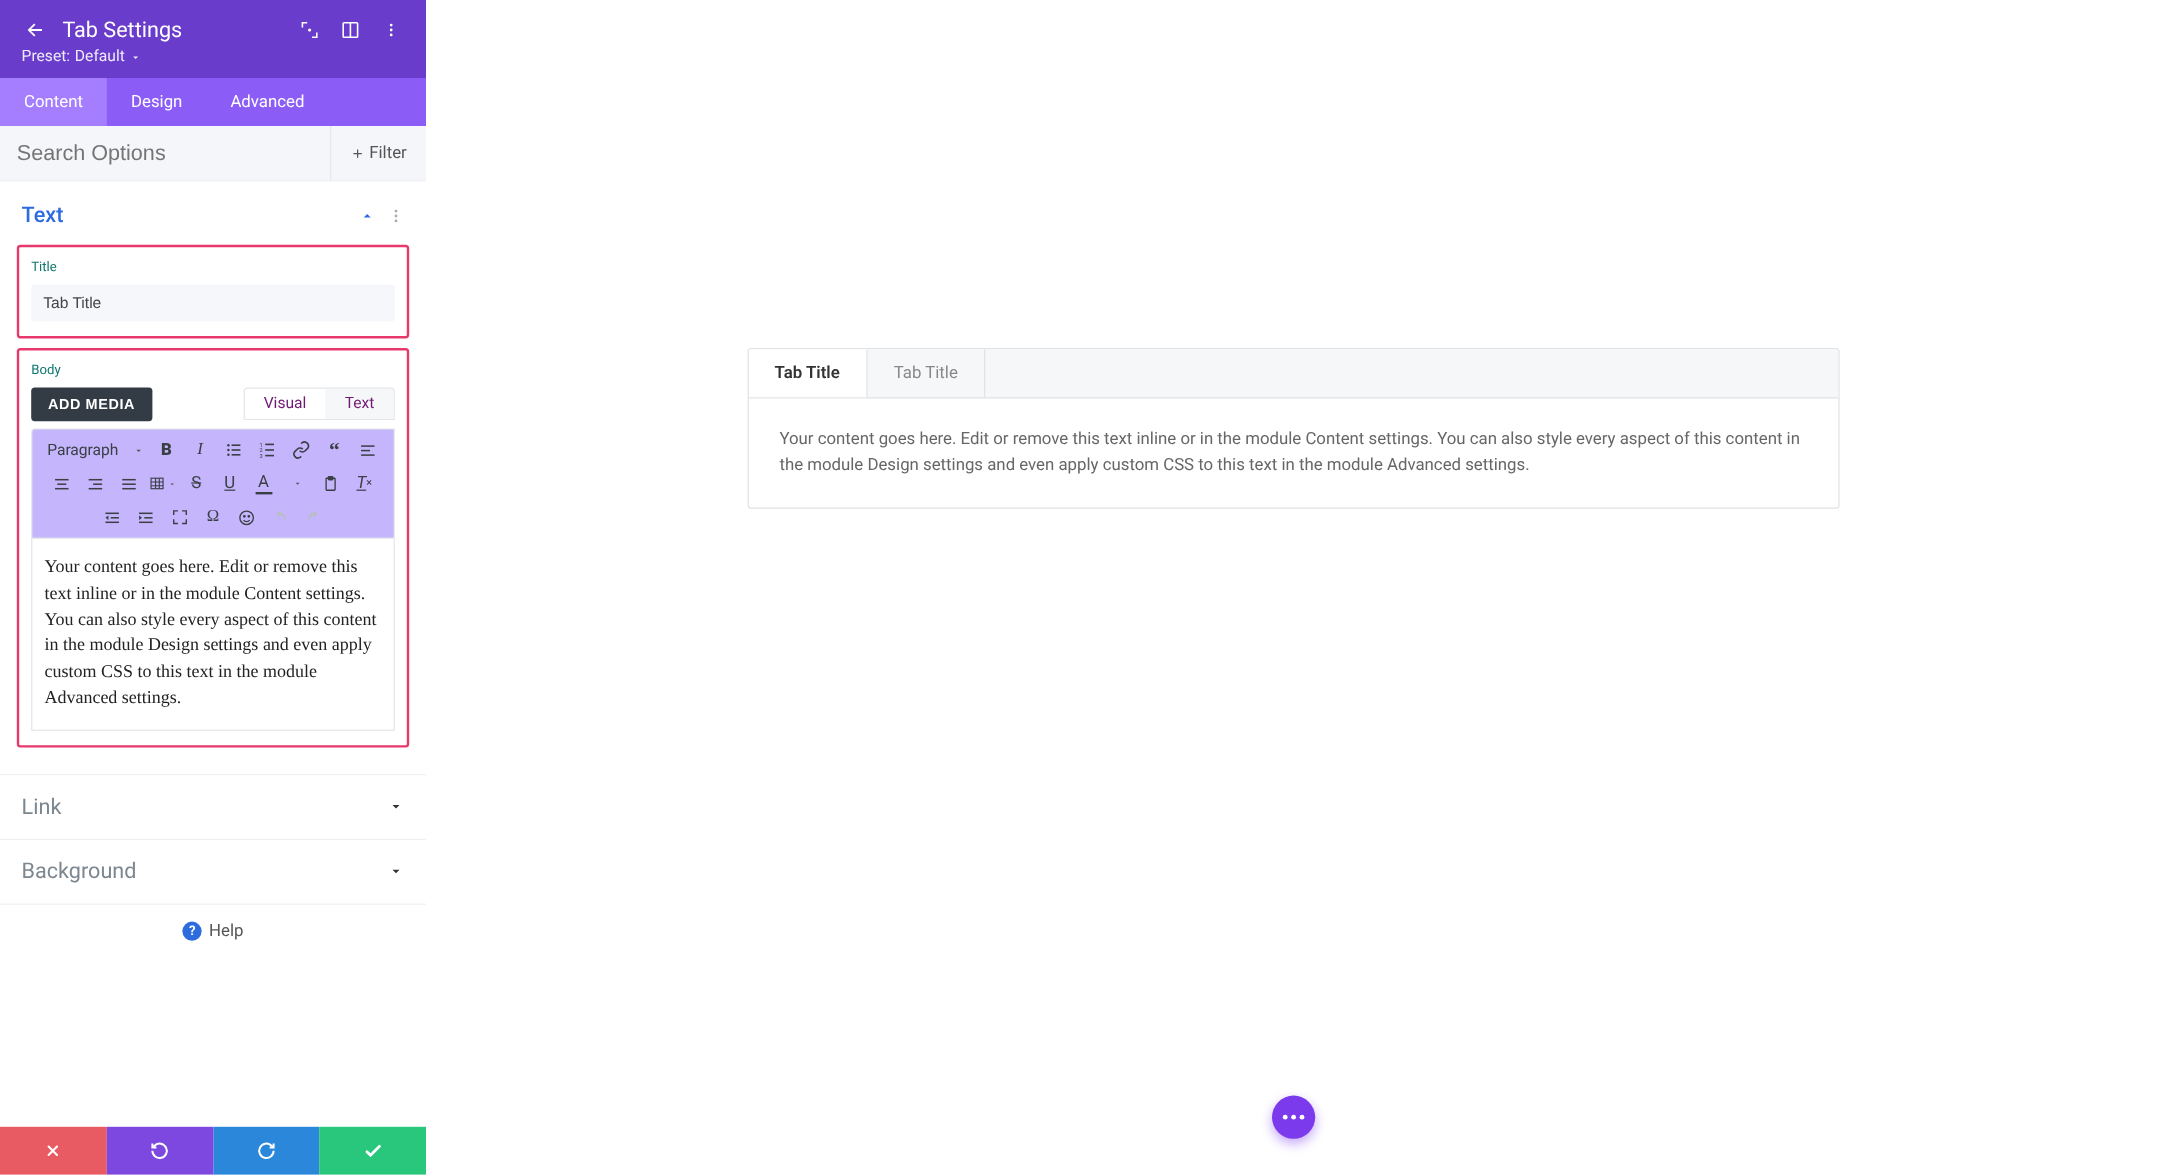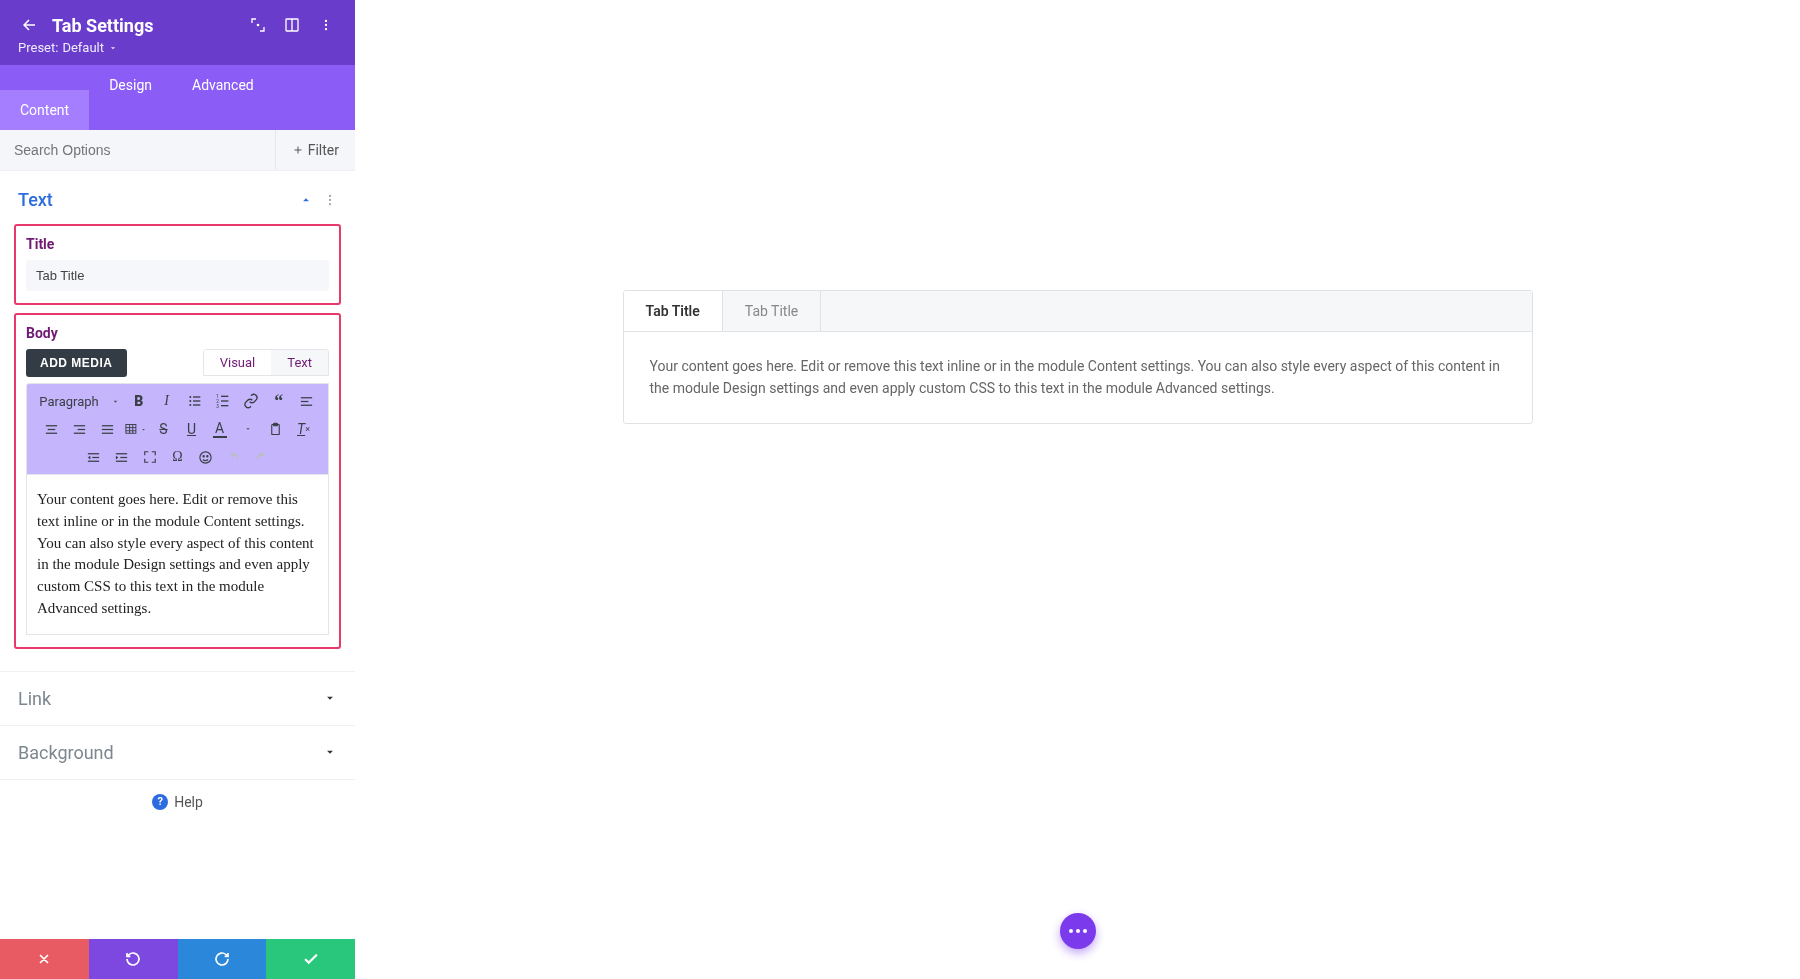--- a/index.html
+++ b/index.html
@@ -5,42 +5,42 @@
 * { box-sizing: border-box; margin: 0; padding: 0; }
 html, body { width: 100%; height: 100%; font-family: -apple-system, BlinkMacSystemFont, "Segoe UI", Roboto, Helvetica, Arial, sans-serif; background: #fff; }
 
 .app { display: flex; width: 100%; height: 100vh; position: relative; }
 
 
 .sidebar { width: 355px; height: 100%; display: flex; flex-direction: column; background: #fff; border-right: 0px solid #eee; }
 
 .sb-header { background: #6a3ccc; color: #fff; padding: 14px 18px 10px 18px; }
 .sb-header-row1 { display: flex; align-items: center; gap: 12px; }
-.sb-header-row1 .title { font-size: 18px; font-weight: 700; flex: 1; }
+.sb-header-row1 .title { font-size: 18px; font-weight: 400; flex: 1; }
 .sb-header .icon-btn { width: 22px; height: 22px; display:flex; align-items:center; justify-content:center; cursor:pointer; fill:#fff; color:#fff; }
 .preset-row { font-size: 13px; opacity: .9; margin-top: 4px; display:flex; align-items:center; gap:4px; cursor:pointer;}
 
 .sb-tabs { display:flex; background:#8b5df6; color:#fff; }
 .sb-tab { flex:0 0 auto; padding: 12px 20px; font-size:14px; cursor:pointer; }
-.sb-tab.active { background:#a47eff;margin-top:25px; }
+.sb-tab.active { background:#a47eff; }
 
 .search-row { display:flex; align-items:center; background:#f5f6f9; border-bottom:1px solid #eef0f3; }
-.search-input { flex:1; border:none; background:transparent; padding:12px 14px; font-size:14px; color:#666; outline:none;}
+.search-input { flex:1; border:none; background:transparent; padding:12px 14px; font-size:18px; color:#666; outline:none;}
 .filter-btn { display:flex; align-items:center; gap:4px; padding:0 16px; height:100%; font-size:14px; color:#555; cursor:pointer; border-left:1px solid #e5e7eb; }
 
 .section-header { display:flex; align-items:center; padding: 18px 18px 10px 18px; }
 .section-header .label { flex:1; font-size:18px; font-weight:500; }
 .section-header.open .label { color:#2d6cdf; }
 .section-header .chev { color:#333; }
 .section-header .dots { margin-left:10px; color:#999; }
 
 .section-body { padding: 4px 14px 14px 14px; }
 
 .field-box { border:2px solid #e8396c; border-radius:3px; padding:10px 10px 12px 10px; margin-bottom:8px; }
-.field-label { font-size:14px; font-weight:700; color:#701a75; margin-bottom:8px; }
+.field-label { font-size:11px; font-weight:400; color:#0f766e; margin-bottom:8px; }
 .text-input { width:100%; background:#f5f7fa; border:none; border-radius:3px; padding:8px 10px; font-size:13px; color:#444;}
 
 .add-media { background:#333c44; color:#fff; border:none; border-radius:3px; padding:7px 14px; font-size:12px; font-weight:700; letter-spacing:.5px; cursor:pointer;text-align:center;}
 
 .editor-tabs { float:right; display:flex; border:1px solid #e3e5e8; border-radius:3px 3px 0 0; overflow:hidden; }
 .editor-tab { padding:5px 16px; font-size:13px; background:#f6f7f9; color:#701a75; cursor:pointer; }
 .editor-tab.active { background:#fff; }
 
 .toolbar { clear:both; margin-top:6px; background:#c4b5fd; border:1px solid #e3e5e8; border-top-left-radius:3px; padding:4px 6px; display:flex; flex-wrap:wrap; gap:2px; align-items:center;justify-content:center;}
 .tool { width:26px; height:26px; display:flex; align-items:center; justify-content:center; font-size:14px; color:#3a3f44; cursor:pointer; border-radius:2px;}

